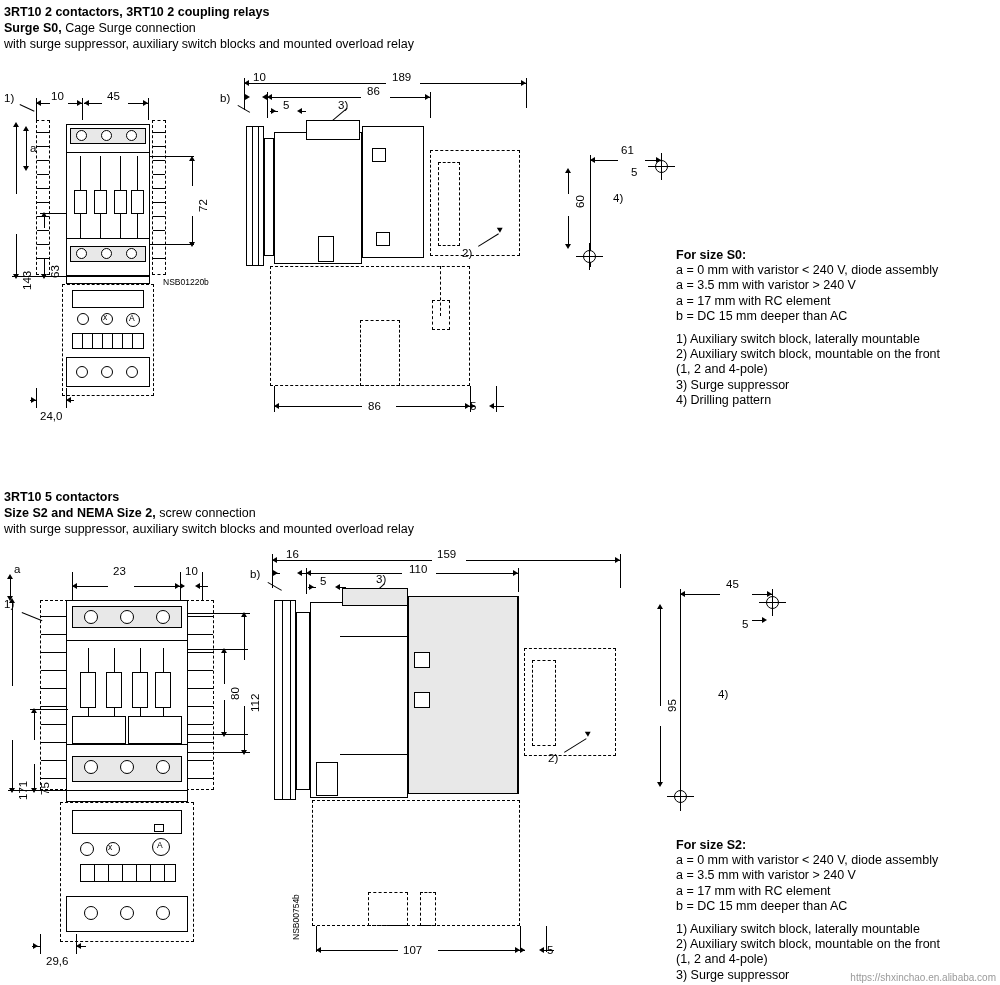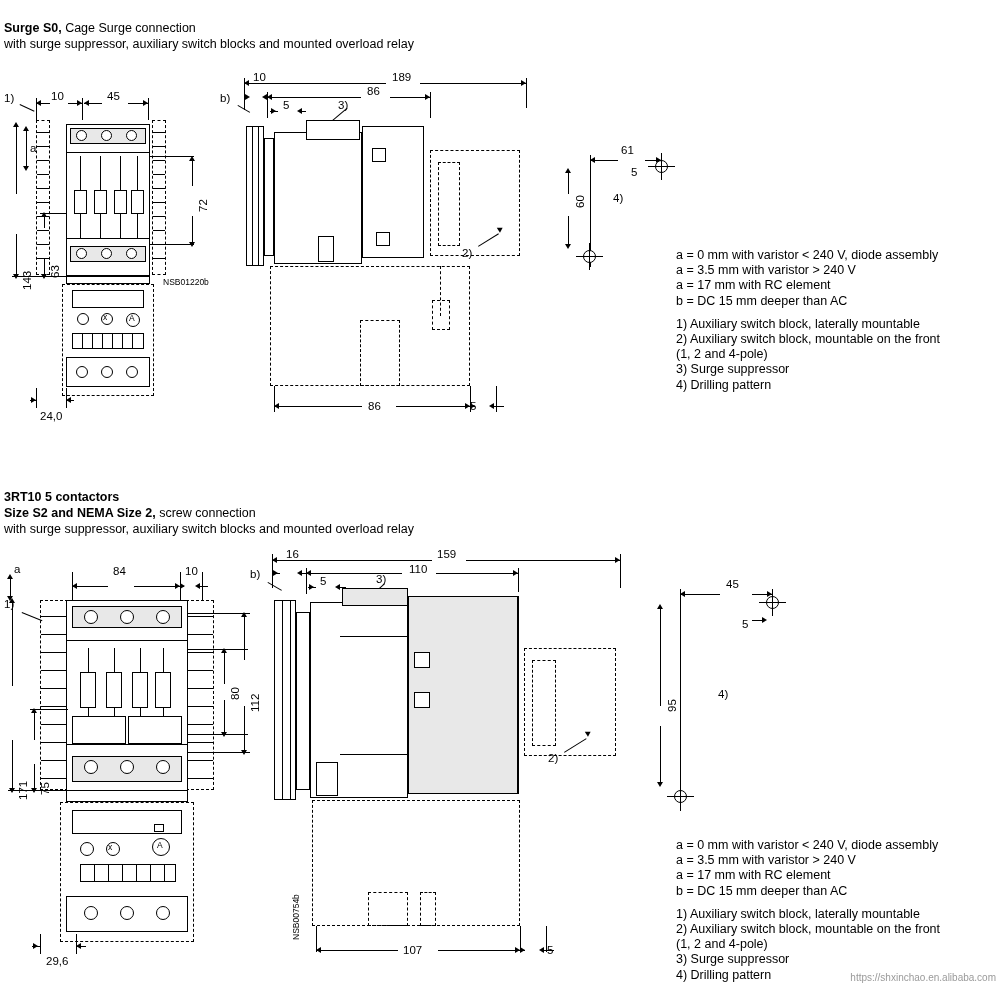--- a/index.html
+++ b/index.html
@@ -44,20 +44,23 @@
   .arr-u{border-width:0 3px 5px 3px;border-color:transparent transparent #000 transparent;}
   .arr-d{border-width:5px 3px 0 3px;border-color:#000 transparent transparent transparent;}
 
   .wm{position:absolute;right:4px;bottom:2px;font-size:10px;color:#9a9a9a;}
 </style>
 </head>
 <body>
 
 <div class="page">
 
+  <div class="hdr" style="left:4px;top:5px;">
+    <span class="t-bold">3RT10 2 contactors, 3RT10 2 coupling relays</span>
+  </div>
   <div class="hdr" style="left:4px;top:21px;">
     <span class="t-bold">Surge S0,</span><span class="t-norm"> Cage Surge connection</span>
   </div>
   <div class="hdr" style="left:4px;top:37px;">
     <span class="t-norm">with surge suppressor, auxiliary switch blocks and mounted overload relay</span>
   </div>
 
   <div class="lbl" style="left:51px;top:90px;">10</div>
   <div class="lbl" style="left:107px;top:90px;">45</div>
 
@@ -276,20 +279,21 @@
 
   <div class="lblv" style="left:574px;top:208px;">60</div>
   <div class="ln v1" style="left:568px;top:170px;height:24px;"></div>
   <div class="ln v1" style="left:568px;top:216px;height:30px;"></div>
   <div class="arrw arr-u" style="left:565px;top:168px;"></div>
   <div class="arrw arr-d" style="left:565px;top:244px;"></div>
 
   <div class="lbl" style="left:613px;top:192px;">4)</div>
 
   <div class="legend" style="left:676px;top:248px;">
+    <span class="ttl row">For size S0:</span>
     <span class="row">a  = 0 mm with varistor &lt; 240 V, diode assembly</span>
     <span class="row">a  = 3.5 mm with varistor &gt; 240 V</span>
     <span class="row">a  = 17 mm with RC element</span>
     <span class="row">b  = DC 15 mm deeper than AC</span>
     <span class="gap"></span>
     <span class="row">1) Auxiliary switch block, laterally mountable</span>
     <span class="row">2) Auxiliary switch block, mountable on the front</span>
     <span class="row">    (1, 2 and 4-pole)</span>
     <span class="row">3) Surge suppressor</span>
     <span class="row">4) Drilling pattern</span>
@@ -298,21 +302,21 @@
   <div class="hdr" style="left:4px;top:490px;">
     <span class="t-bold">3RT10 5 contactors</span>
   </div>
   <div class="hdr" style="left:4px;top:506px;">
     <span class="t-bold">Size S2 and NEMA Size 2,</span><span class="t-norm"> screw connection</span>
   </div>
   <div class="hdr" style="left:4px;top:522px;">
     <span class="t-norm">with surge suppressor, auxiliary switch blocks and mounted overload relay</span>
   </div>
 
-  <div class="lbl" style="left:113px;top:565px;">84</div>
+  <div class="lbl" style="left:113px;top:565px;">23</div>
   <div class="lbl" style="left:185px;top:565px;">10</div>
   <div class="lbl" style="left:14px;top:563px;">a</div>
 
   <div class="ln v1" style="left:72px;top:572px;height:28px;"></div>
   <div class="ln v1" style="left:180px;top:572px;height:28px;"></div>
   <div class="ln v1" style="left:202px;top:572px;height:28px;"></div>
   <div class="ln h1" style="left:72px;top:586px;width:36px;"></div>
   <div class="ln h1" style="left:134px;top:586px;width:46px;"></div>
   <div class="arrw arr-l" style="left:72px;top:583px;"></div>
   <div class="arrw arr-r" style="left:175px;top:583px;"></div>
@@ -535,20 +539,21 @@
 
   <div class="lblv" style="left:666px;top:712px;">95</div>
   <div class="ln v1" style="left:660px;top:606px;height:100px;"></div>
   <div class="ln v1" style="left:660px;top:726px;height:58px;"></div>
   <div class="arrw arr-u" style="left:657px;top:604px;"></div>
   <div class="arrw arr-d" style="left:657px;top:782px;"></div>
 
   <div class="lbl" style="left:718px;top:688px;">4)</div>
 
   <div class="legend" style="left:676px;top:838px;">
+    <span class="ttl row">For size S2:</span>
     <span class="row">a  = 0 mm with varistor &lt; 240 V, diode assembly</span>
     <span class="row">a  = 3.5 mm with varistor &gt; 240 V</span>
     <span class="row">a  = 17 mm with RC element</span>
     <span class="row">b  = DC 15 mm deeper than AC</span>
     <span class="gap"></span>
     <span class="row">1) Auxiliary switch block, laterally mountable</span>
     <span class="row">2) Auxiliary switch block, mountable on the front</span>
     <span class="row">    (1, 2 and 4-pole)</span>
     <span class="row">3) Surge suppressor</span>
     <span class="row">4) Drilling pattern</span>

